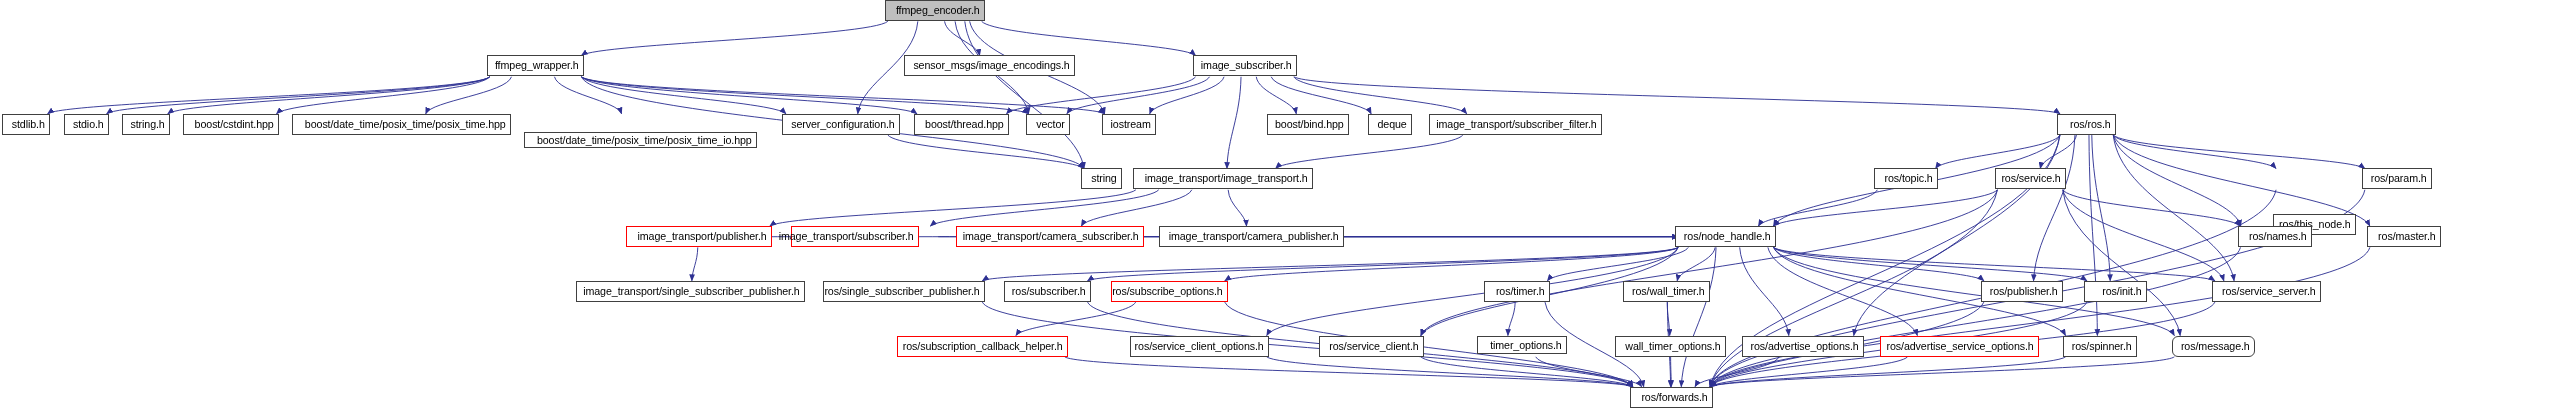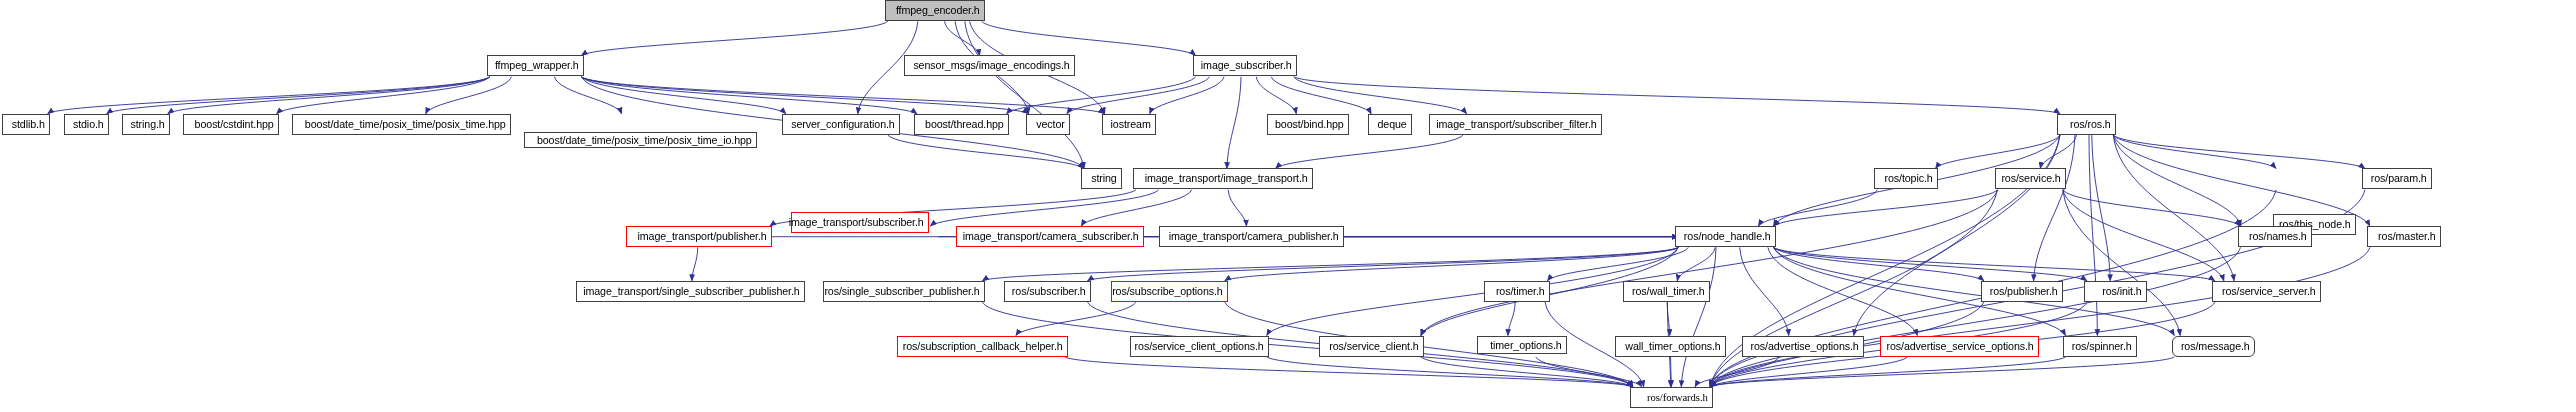--- a/index.html
+++ b/index.html
@@ -229,21 +229,21 @@
       </div>
       <div class="node " style="left: 2273px; top: 168px; width: 83px; height: 21.3px; margin-top: 46px;">
         <span class="node-label">ros/this_node.h</span>
       </div>
       <div class="node " style="left: 2362px; top: 168px; width: 70px; height: 21.3px;">
         <span class="node-label">ros/param.h</span>
       </div>
       <div class="node redbox" style="left: 626px; top: 226px; width: 146px; height: 21.3px; padding-left: 21px;">
         <span class="node-label">image_transport/publisher.h</span>
       </div>
-      <div class="node redbox" style="left: 791px; top: 212px; width: 138px; height: 21.3px;">
+      <div class="node redbox" style="left: 791px; top: 226px; width: 128px; height: 21.3px;">
         <span class="node-label">image_transport/subscriber.h</span>
       </div>
       <div class="node redbox" style="left: 956px; top: 226px; width: 188px; height: 21.3px;">
         <span class="node-label">image_transport/camera_subscriber.h</span>
       </div>
       <div class="node " style="left: 1159px; top: 226px; width: 185px; height: 21.3px;">
         <span class="node-label">image_transport/camera_publisher.h</span>
       </div>
       <div class="node " style="left: 1675px; top: 226px; width: 101px; height: 21.3px;">
         <span class="node-label">ros/node_handle.h</span>
@@ -301,18 +301,18 @@
       </div>
       <div class="node redbox" style="left: 1880px; top: 336px; width: 159px; height: 21.3px;">
         <span class="node-label">ros/advertise_service_options.h</span>
       </div>
       <div class="node thick" style="left: 2063px; top: 336px; width: 74px; height: 21.3px;">
         <span class="node-label">ros/spinner.h</span>
       </div>
       <div class="node thick" style="left: 2172px; top: 336px; width: 83px; height: 21.3px; border-radius: 6px;">
         <span class="node-label">ros/message.h</span>
       </div>
-      <div class="node thick" style="left: 1630px; top: 387px; width: 83px; height: 21.3px; font-family: Liberation Serif, serif;">
+      <div class="node thick" style="left: 1630px; top: 387px; width: 83px; height: 21.3px;">
         <span class="node-label">ros/forwards.h</span>
       </div>
     </div>
 </div>
 
 
 </body></html>

